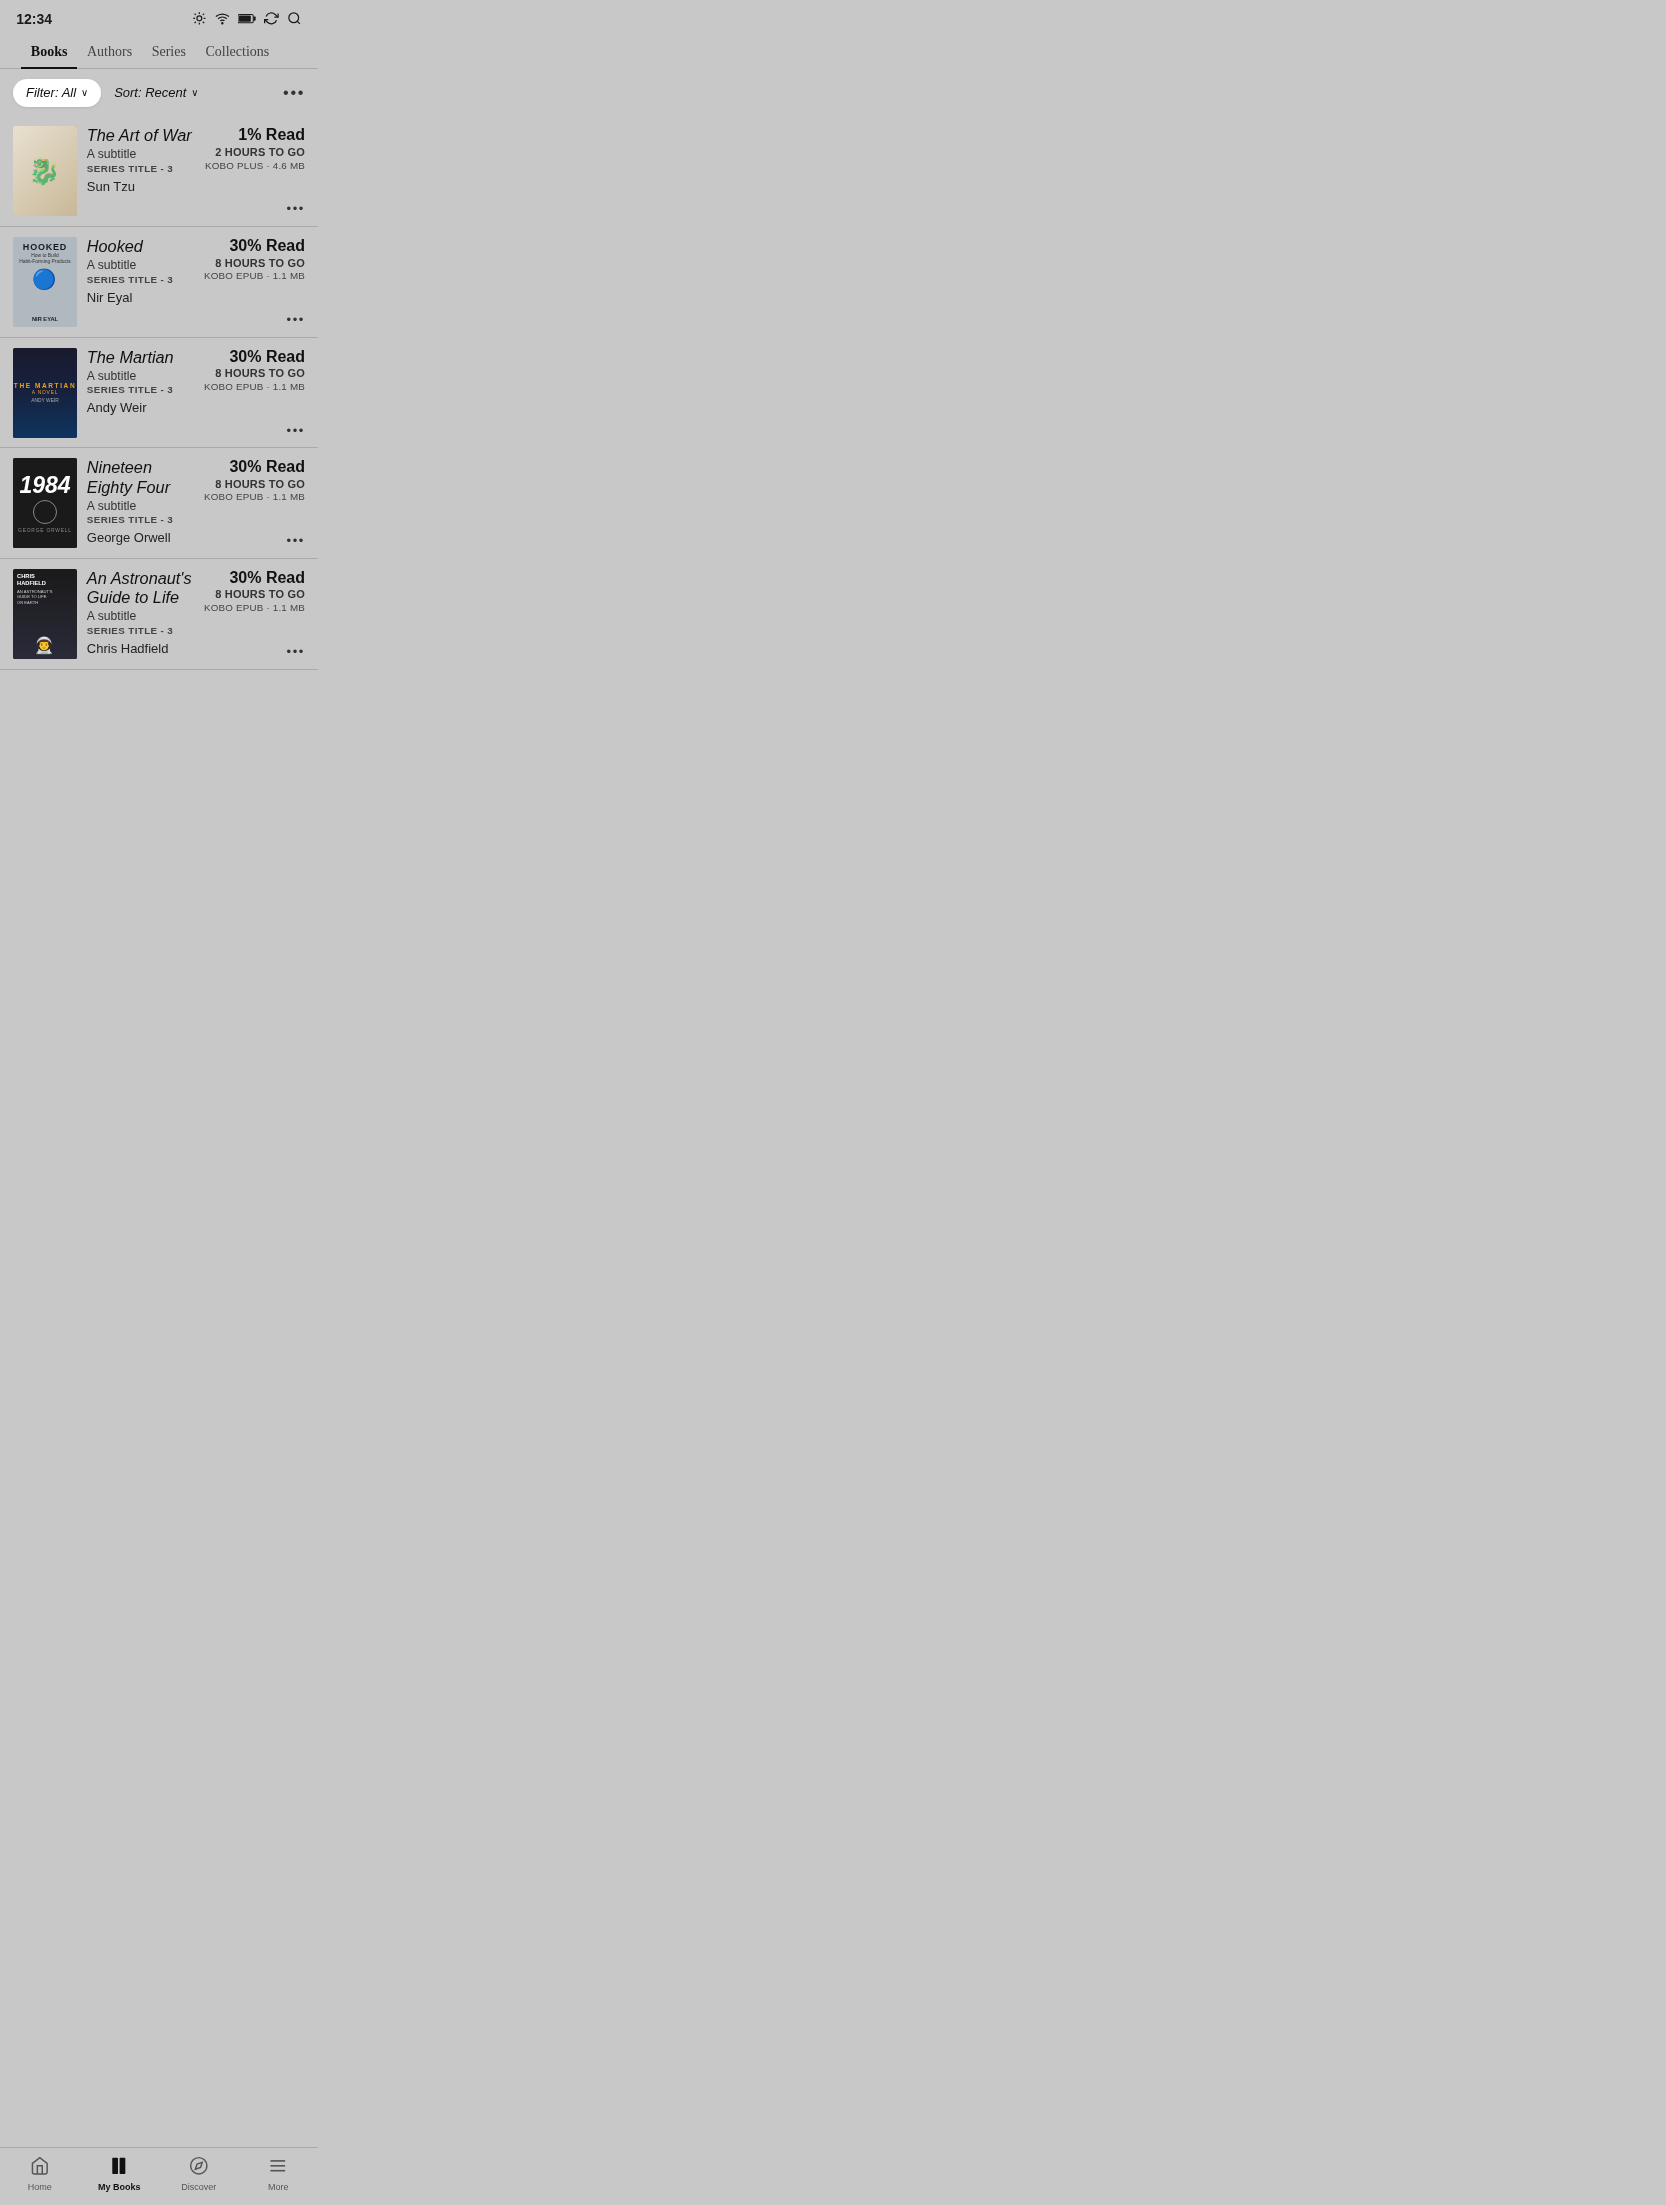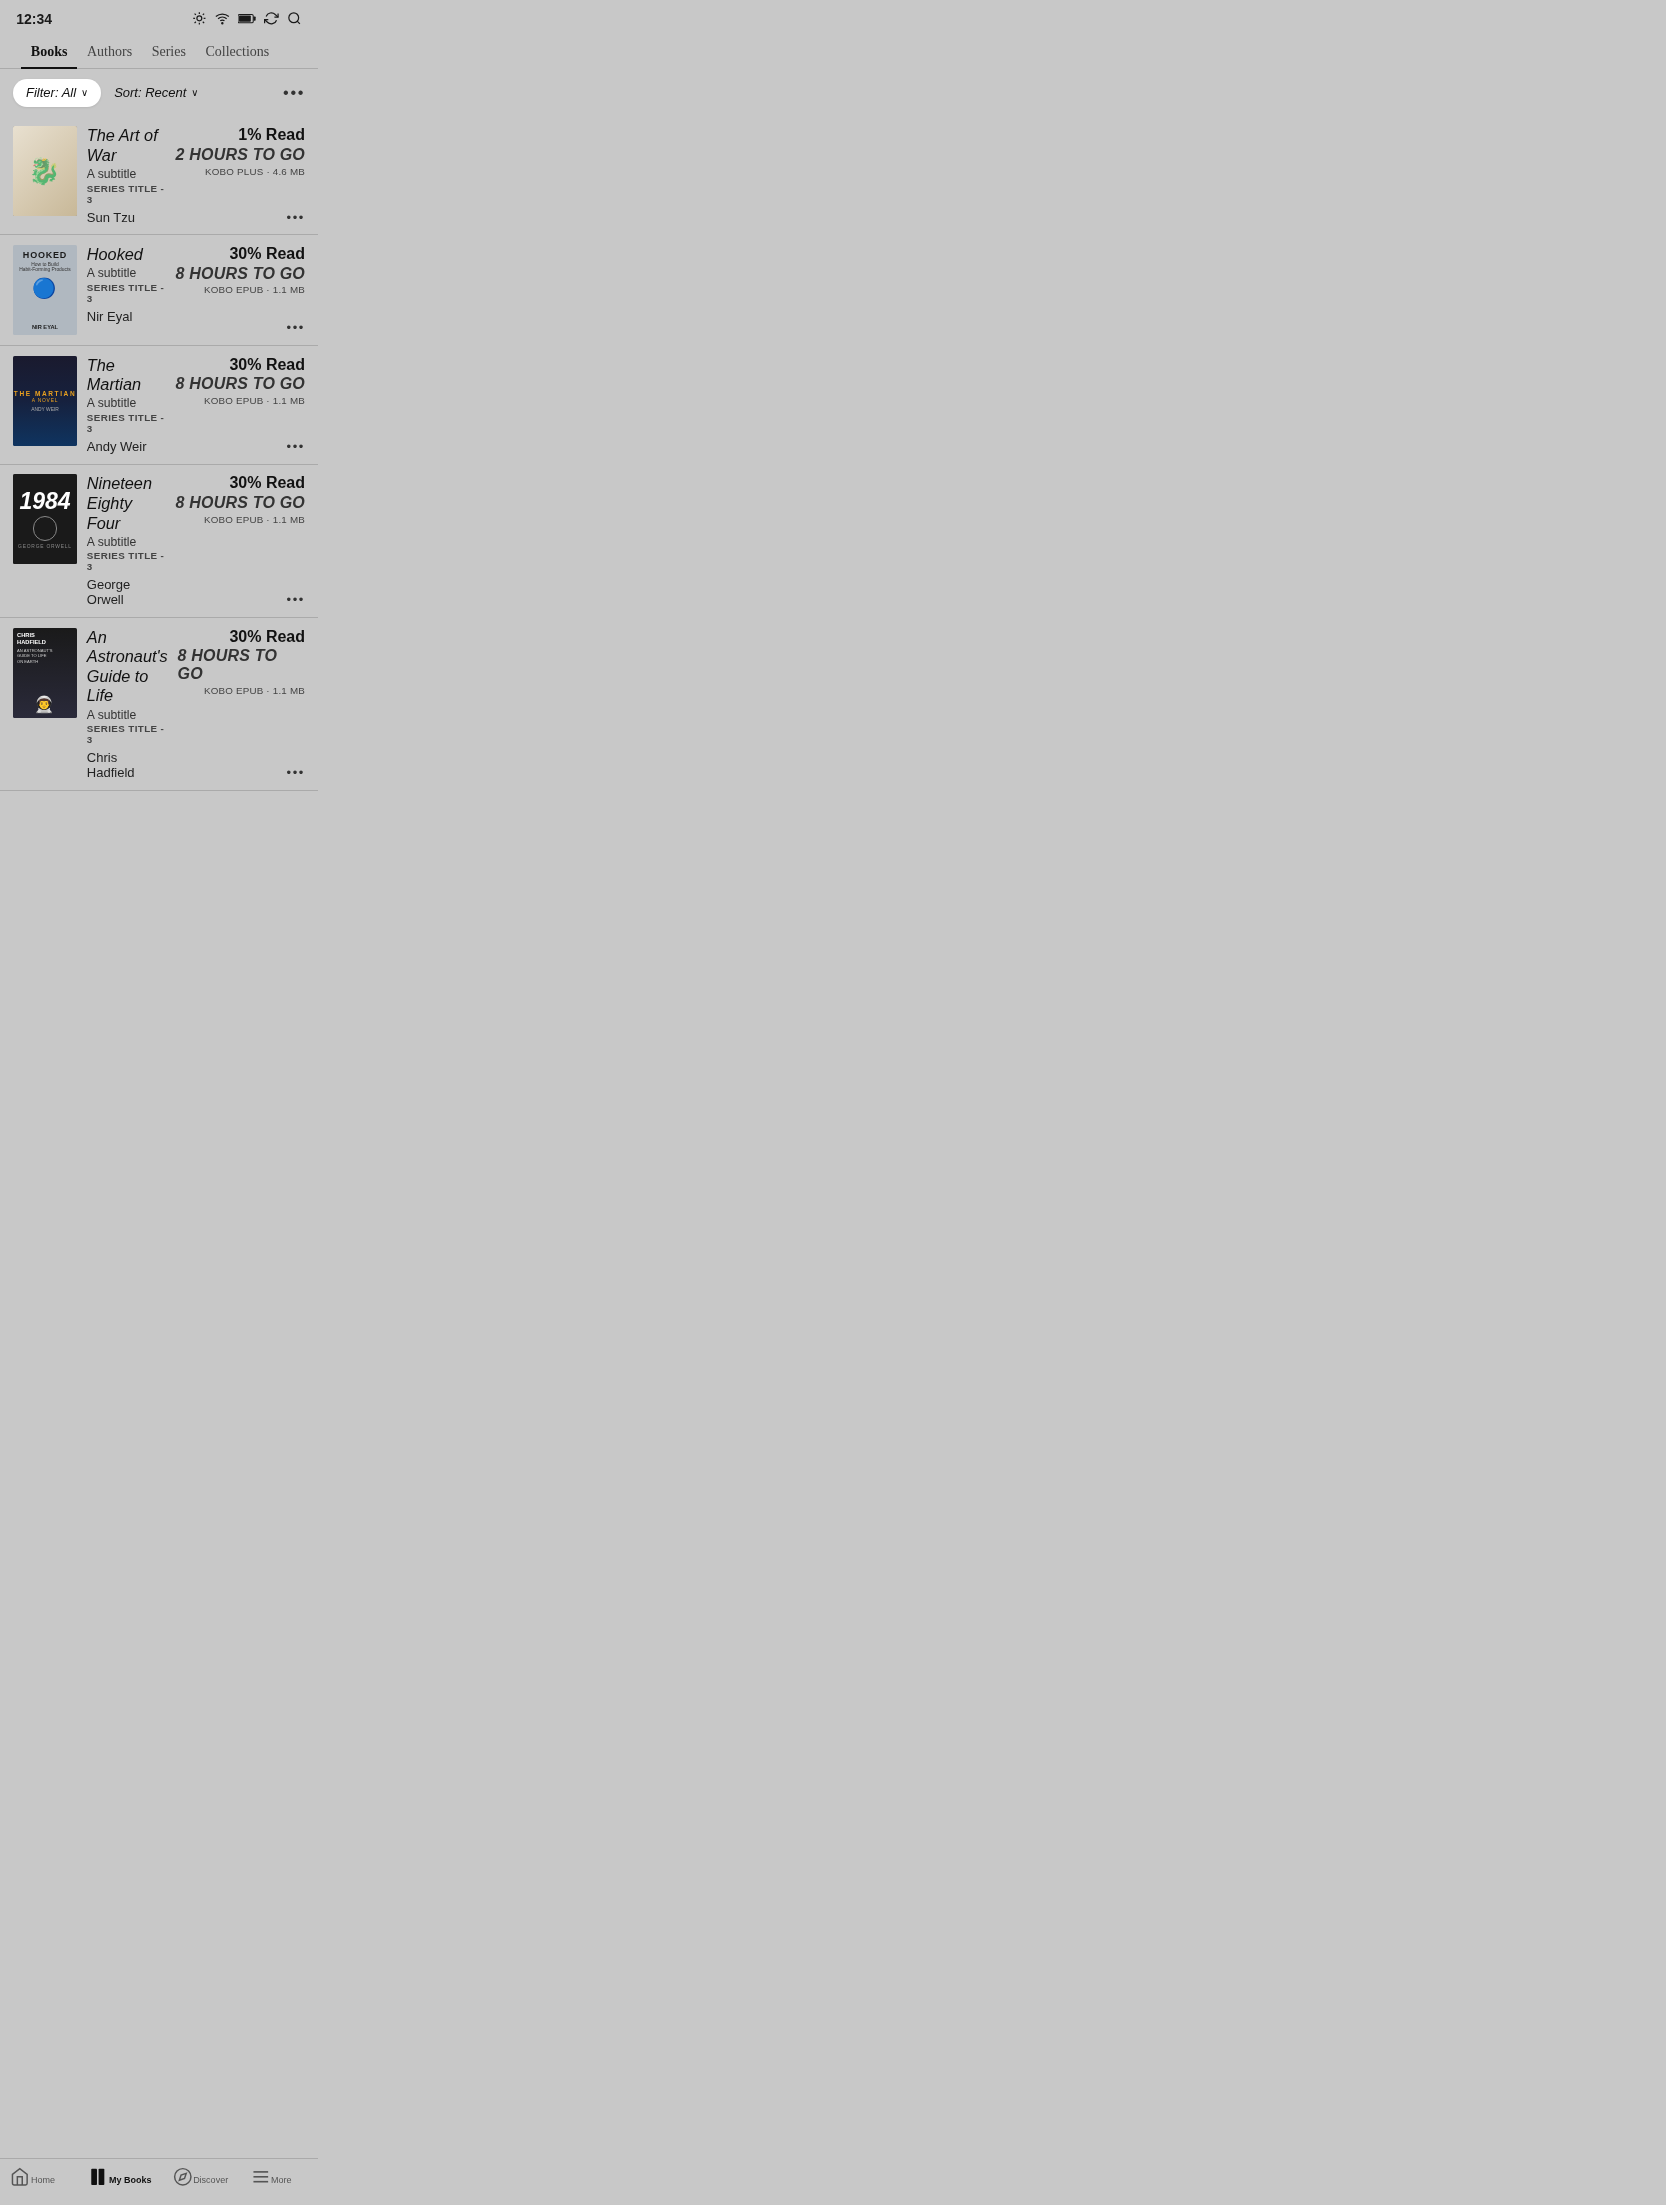--- a/index.html
+++ b/index.html
@@ -309,26 +309,25 @@
       min-width: 98px;
     }
 
     .read-percent {
       font-size: 16px;
       font-weight: 700;
       color: #111;
     }
 
     .hours-to-go {
-      font-size: 16px;
+      font-size: 11px;
       font-weight: 600;
       color: #333;
       letter-spacing: 0.2px;
       text-transform: uppercase;
-      font-style: italic;
     }
 
     .file-info {
       font-size: 9.8px;
       color: #444;
       text-transform: uppercase;
       letter-spacing: 0.2px;
     }
 
     .item-dots {
@@ -349,21 +348,21 @@
       width: 318px;
       background: #c8c8c8;
       border-top: 0.8px solid #aaa;
       display: flex;
       justify-content: space-around;
       padding: 8.2px 0 13px;
     }
 
     .nav-item {
       display: flex;
-      flex-direction: row;
+      flex-direction: column;
       align-items: center;
       gap: 1px;
       cursor: pointer;
       min-width: 57px;
     }
 
     .nav-icon {
       font-size: 18px;
       color: #555;
     }

